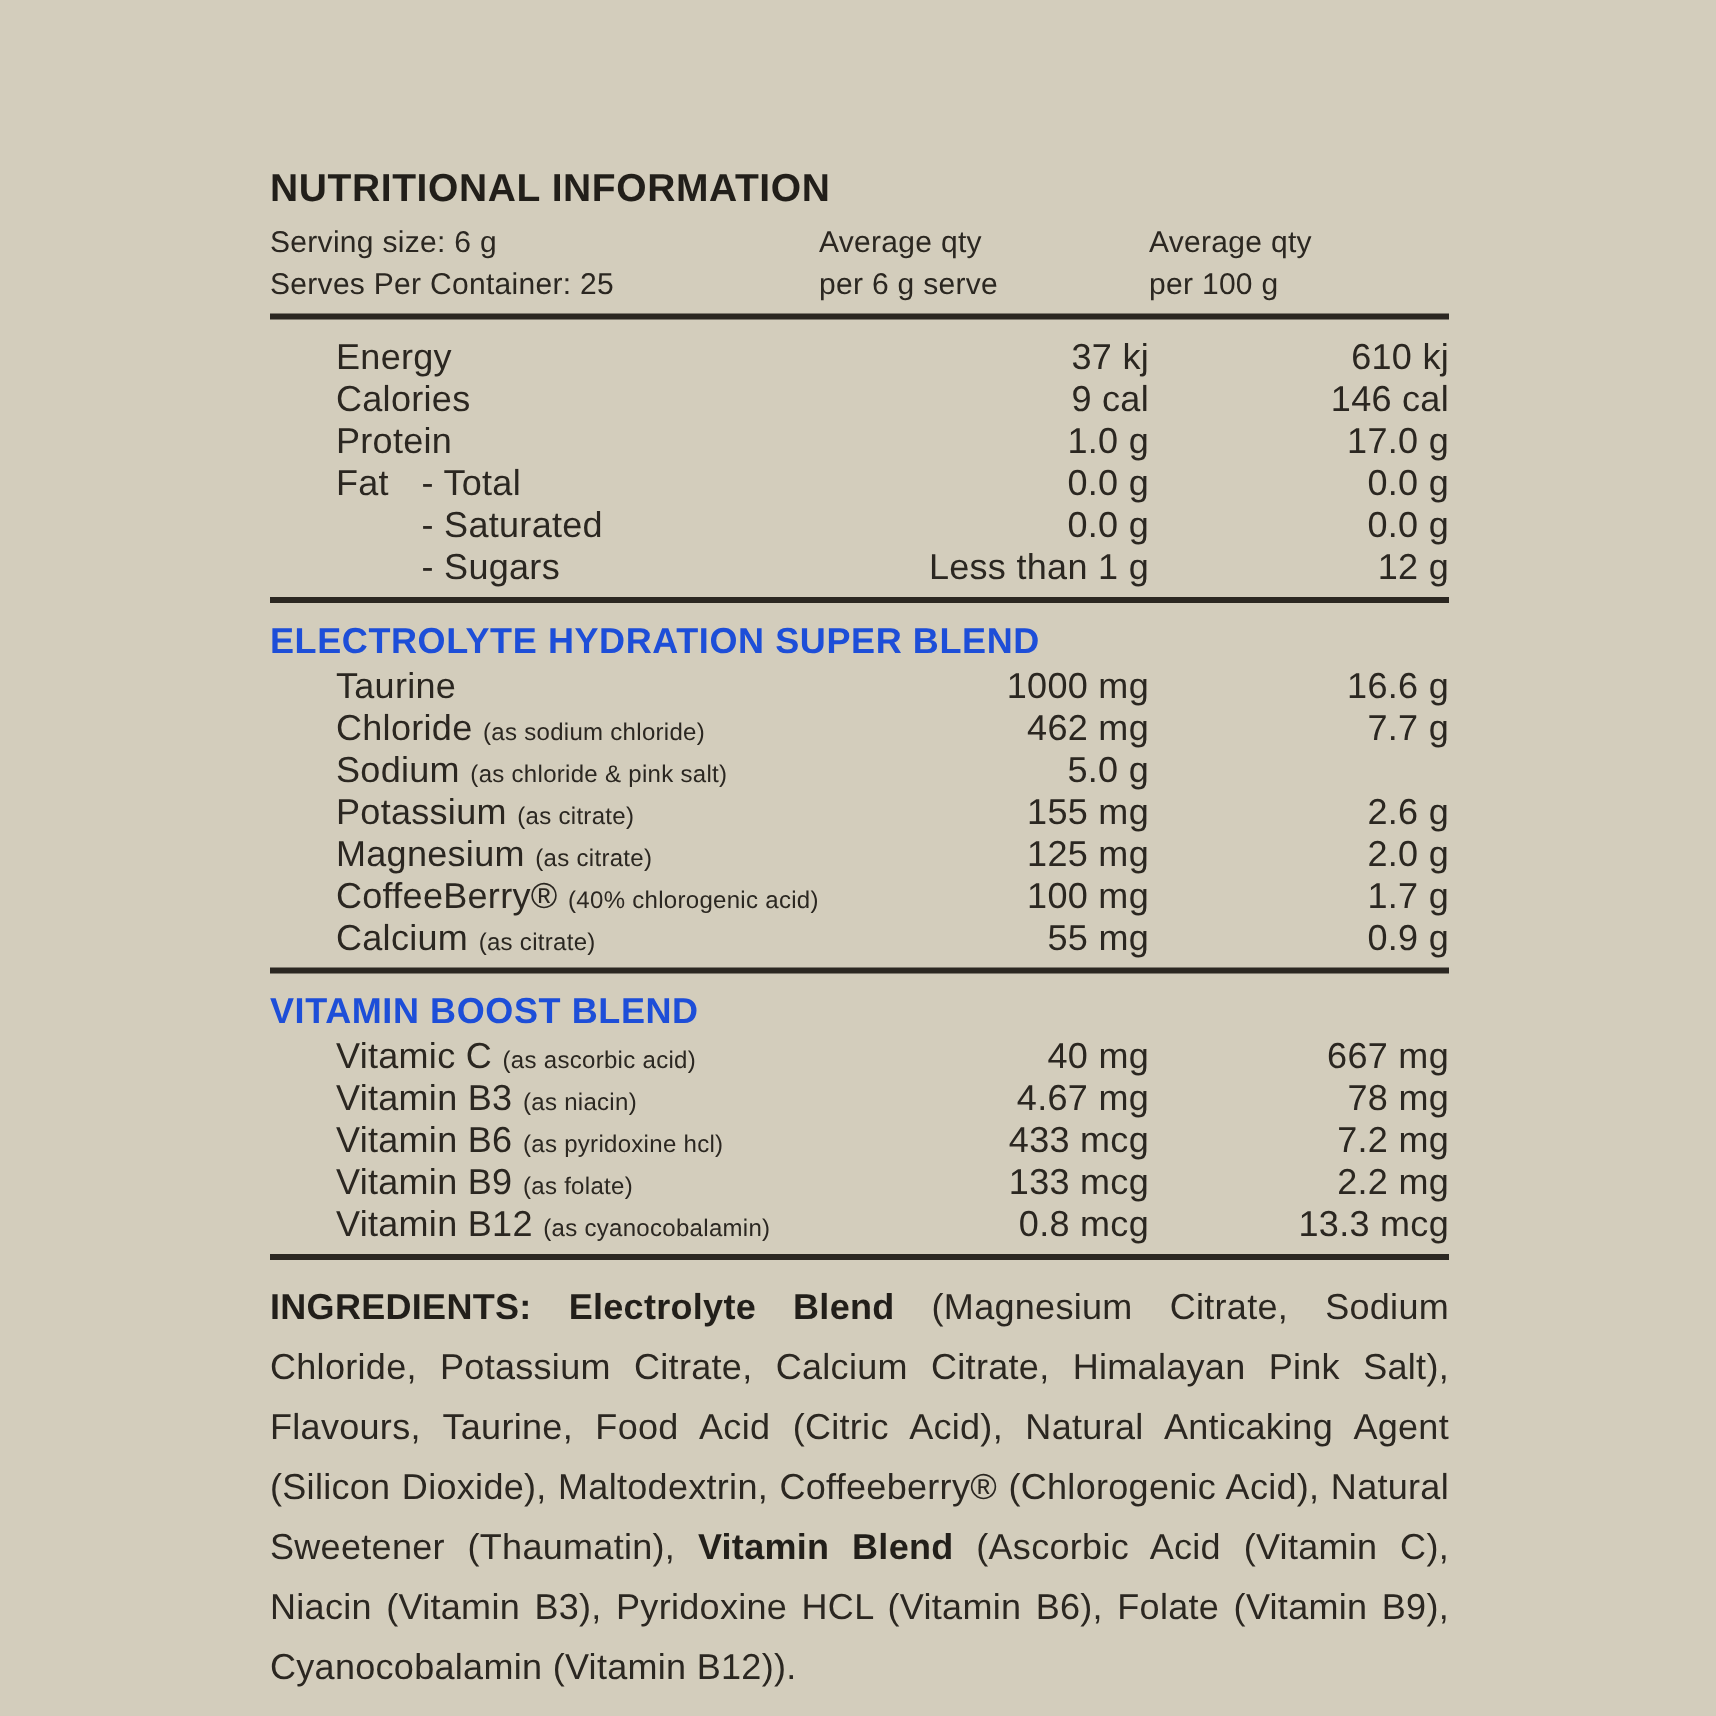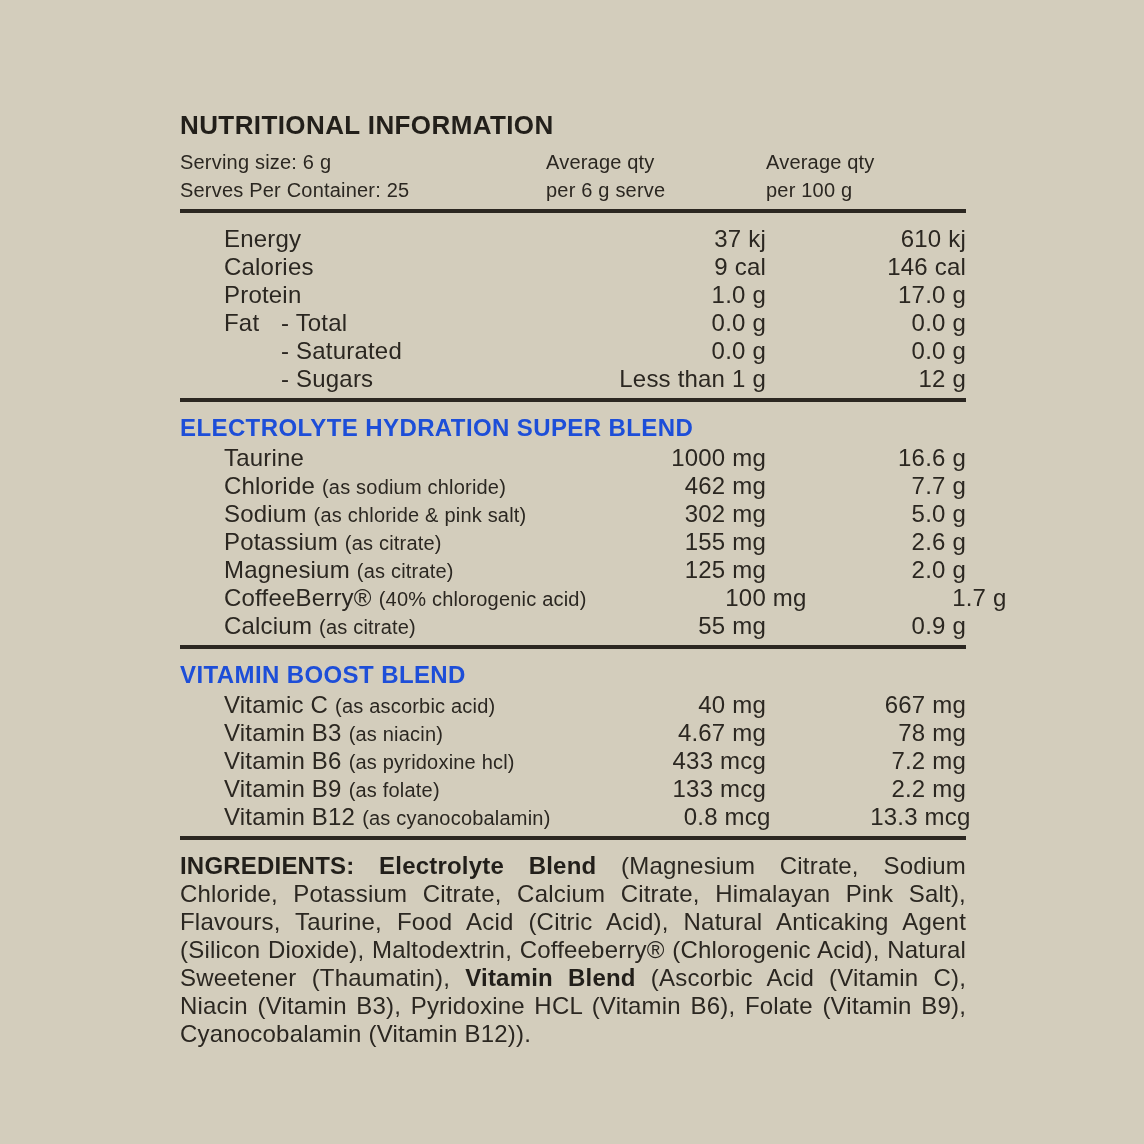--- a/index.html
+++ b/index.html
@@ -54,36 +54,36 @@
   .row .label {
     position: relative;
     white-space: nowrap;
   }
   .row .sub {
     position: absolute;
     left: 57px;
     top: 0;
   }
   .note {
-    font-size: 20px;
+    font-size: 16px;
     margin-left: 7px;
   }
   .qty { text-align: right; white-space: nowrap; }
   .section-heading {
     font-size: 24px;
     font-weight: 700;
     letter-spacing: 0.4px;
     line-height: 28px;
     color: #1d4ed8;
     margin-bottom: 2px;
   }
   .ingredients {
     margin-top: 12px;
     font-size: 24px;
-    line-height: 28px;
+    line-height: 40px;
     letter-spacing: 0.2px;
     text-align: justify;
     color: #2b2721;
   }
   .ingredients .b { font-weight: 700; color: #221f1a; }
 </style>
 </head>
 <body>
 
 <div class="panel">
@@ -149,21 +149,20 @@
         <div class="qty">1000 mg</div>
         <div class="qty">16.6 g</div>
       </div>
       <div class="row">
         <div class="label"><span>Chloride</span><span class="note">(as sodium chloride)</span></div>
         <div class="qty">462 mg</div>
         <div class="qty">7.7 g</div>
       </div>
       <div class="row">
         <div class="label"><span>Sodium</span><span class="note">(as chloride &amp; pink salt)</span></div>
-        <div class="qty">302 mg</div>
         <div class="qty">5.0 g</div>
       </div>
       <div class="row">
         <div class="label"><span>Potassium</span><span class="note">(as citrate)</span></div>
         <div class="qty">155 mg</div>
         <div class="qty">2.6 g</div>
       </div>
       <div class="row">
         <div class="label"><span>Magnesium</span><span class="note">(as citrate)</span></div>
         <div class="qty">125 mg</div>

